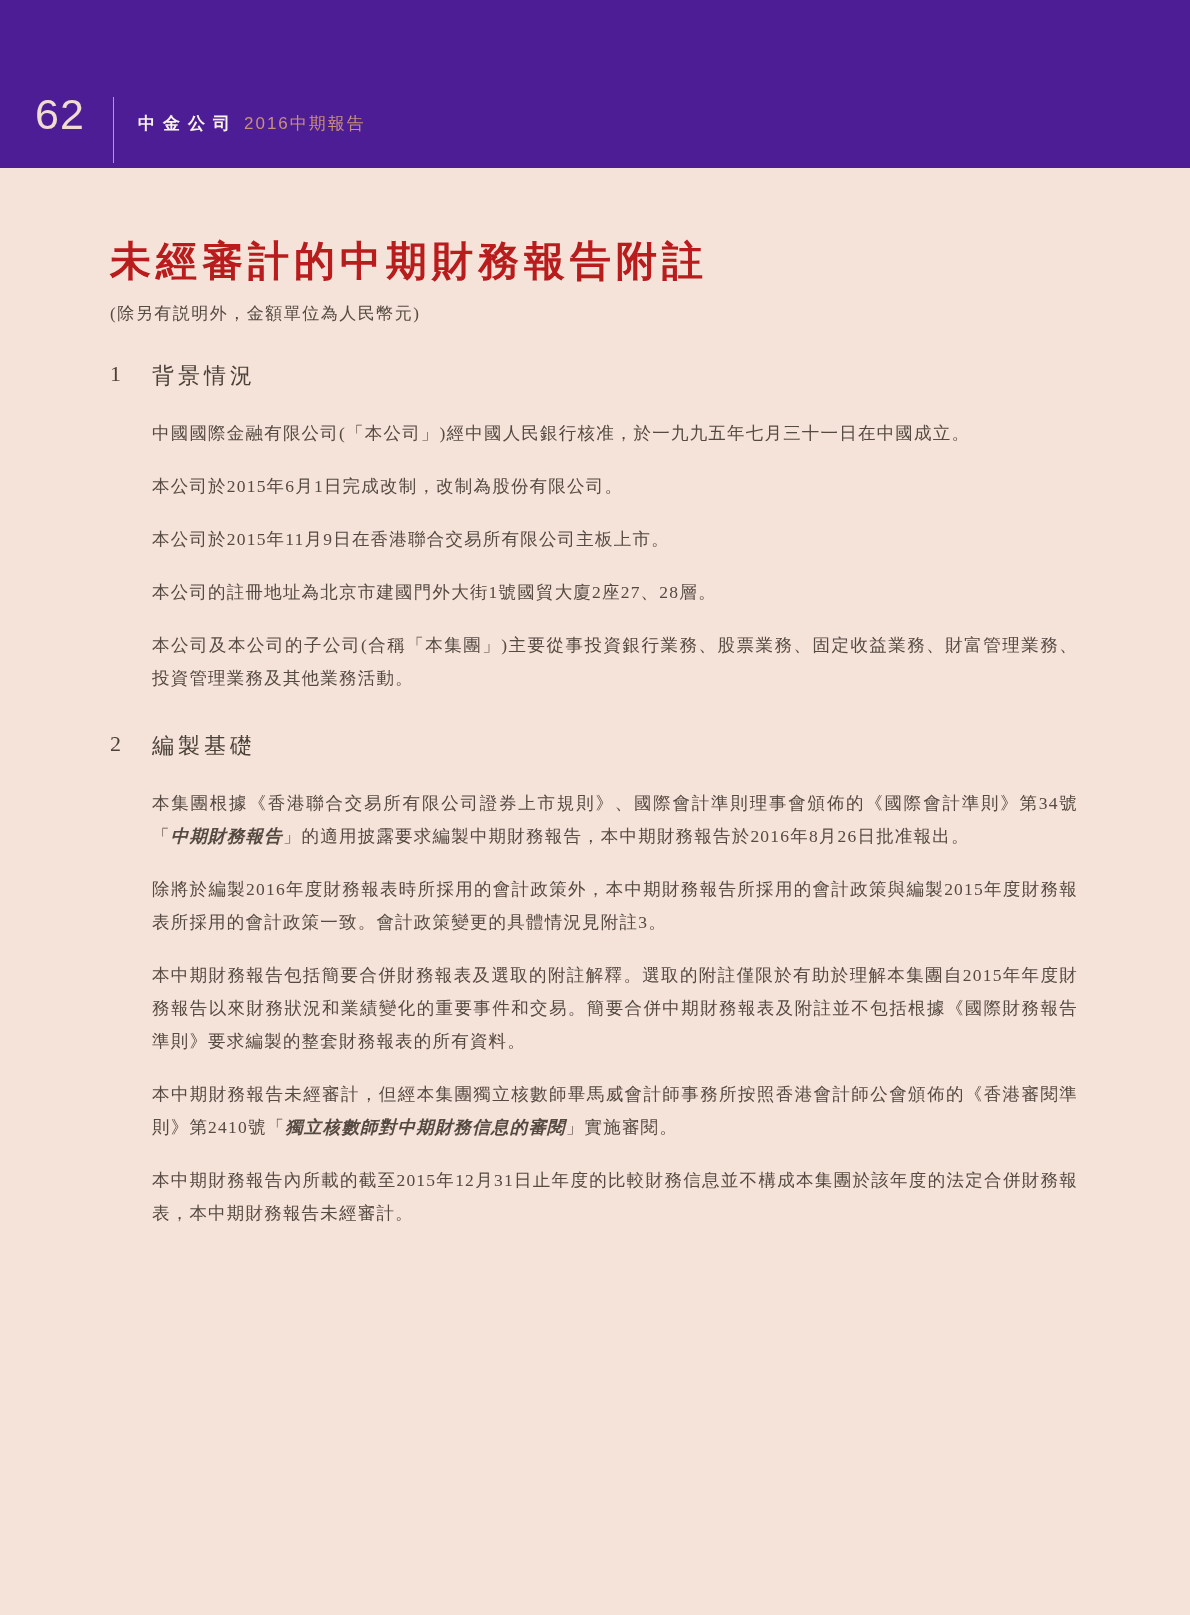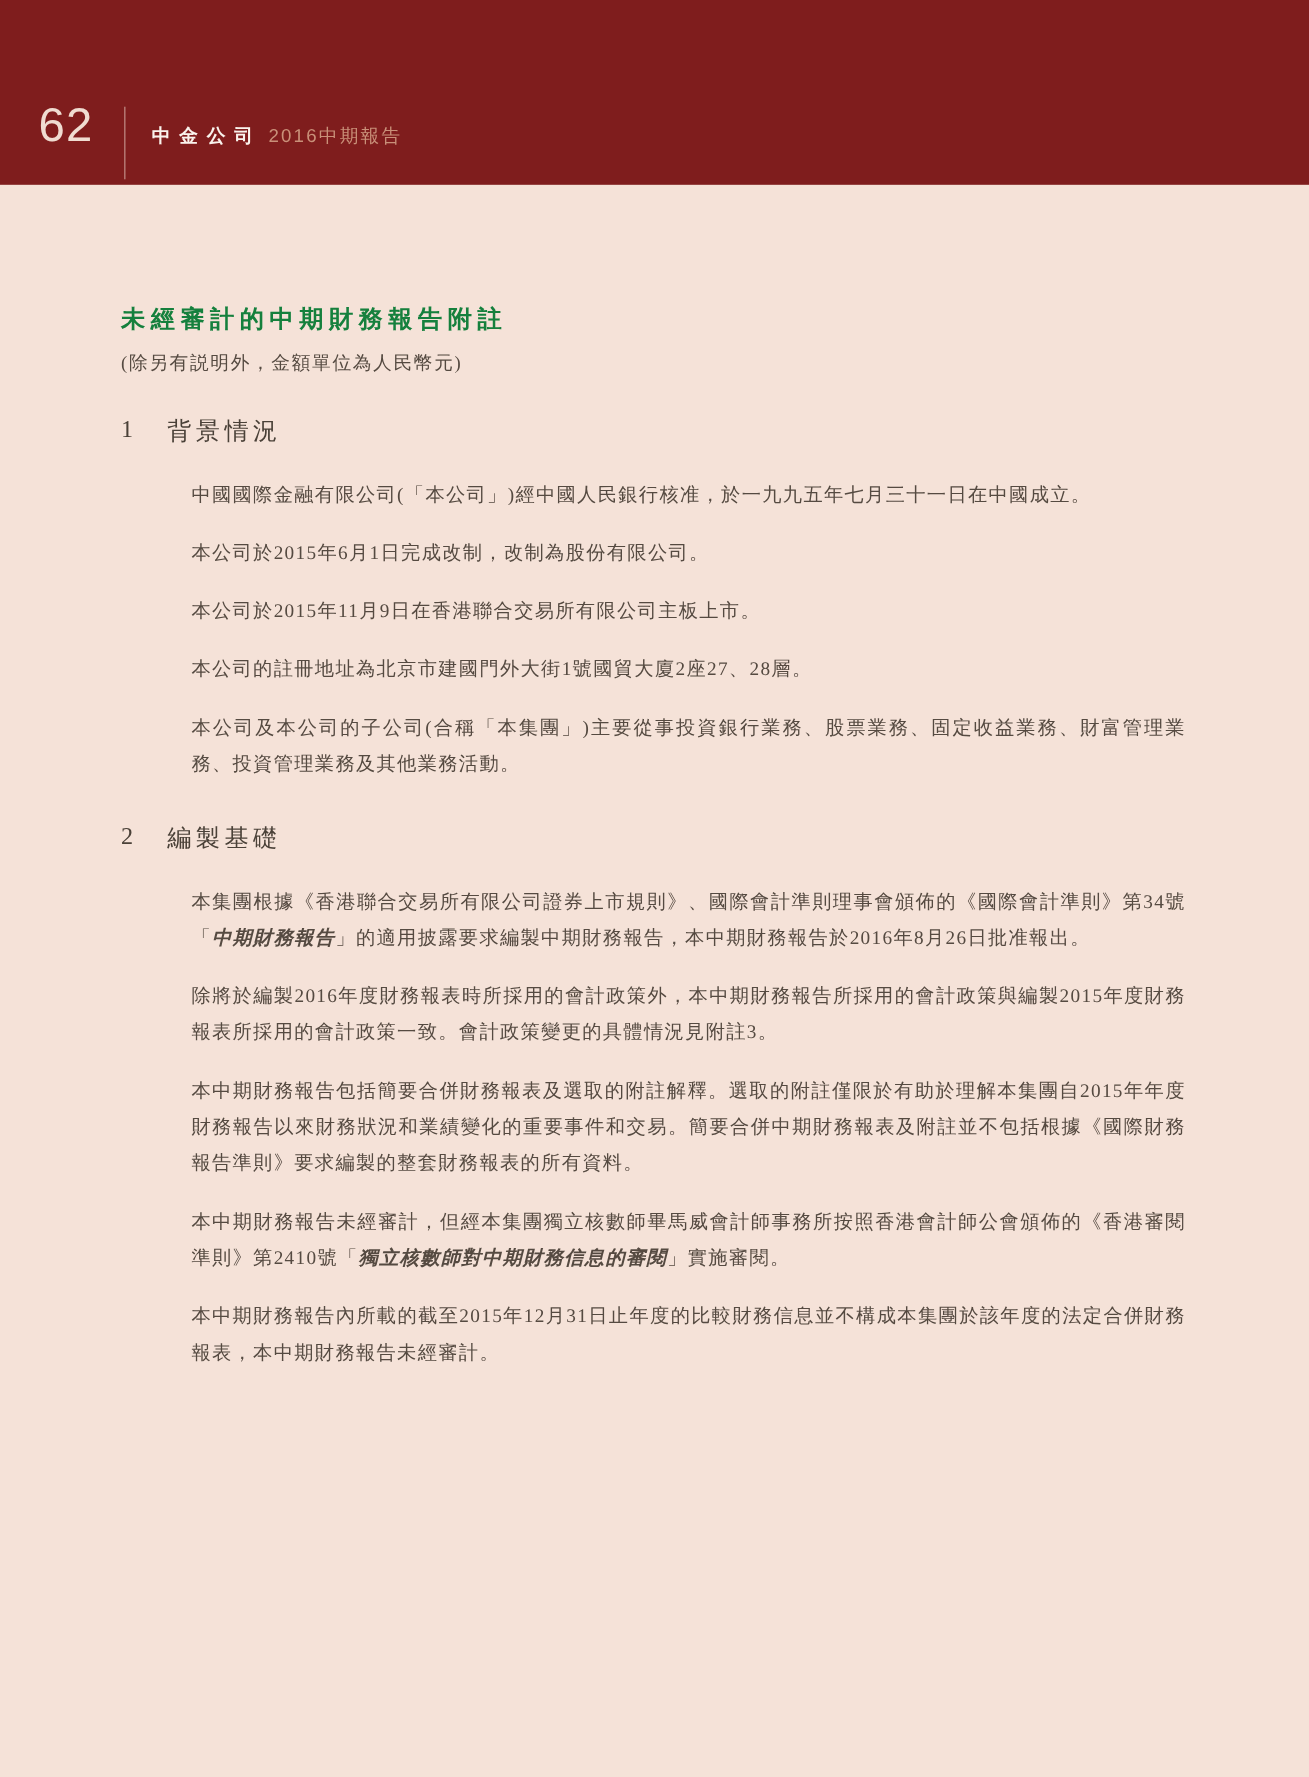--- a/index.html
+++ b/index.html
@@ -9,21 +9,21 @@
     background: #F5E2D8;
     font-family: "Liberation Serif", "DejaVu Serif", serif;
     color: #544940;
     overflow: hidden;
   }
 
   
   .header {
     position: relative;
     height: 168px;
-    background: #7f1d1d;
+    background: #4c1d95;
   }
   .page-number {
     position: absolute;
     left: 35px;
     top: 90px;
     font-family: "Liberation Sans", "DejaVu Sans", sans-serif;
     font-size: 43px;
     font-weight: 400;
     color: #F0DCD1;
     letter-spacing: 1px;
@@ -54,24 +54,24 @@
     margin-left: 6px;
     color: #C99079;
     letter-spacing: 2px;
   }
 
   
   .content {
     padding: 0 112px 0 110px;
   }
   .doc-title {
-    margin-top: 107px;
-    font-size: 22px;
+    margin-top: 66px;
+    font-size: 41px;
     font-weight: 700;
-    color: #15803d;
+    color: #b91c1c;
     letter-spacing: 5px;
   }
   .doc-subtitle {
     margin-top: 13px;
     font-size: 17px;
     color: #554A41;
     letter-spacing: 1.5px;
   }
   .section-block { margin-top: 36px; }
   .section-heading {
@@ -79,21 +79,21 @@
     font-size: 22px;
     color: #4A4138;
     letter-spacing: 4px;
     margin-bottom: 26px;
   }
   .section-number {
     width: 42px;
     flex: 0 0 42px;
     letter-spacing: 0;
   }
-  .section-body { margin-left: 64px; }
+  .section-body { margin-left: 42px; }
   .paragraph {
     font-size: 17.5px;
     line-height: 33px;
     letter-spacing: 1.2px;
     text-align: justify;
     margin-bottom: 20px;
     color: #554A41;
   }
   .paragraph i { font-style: italic; font-weight: bold; }
 </style>

